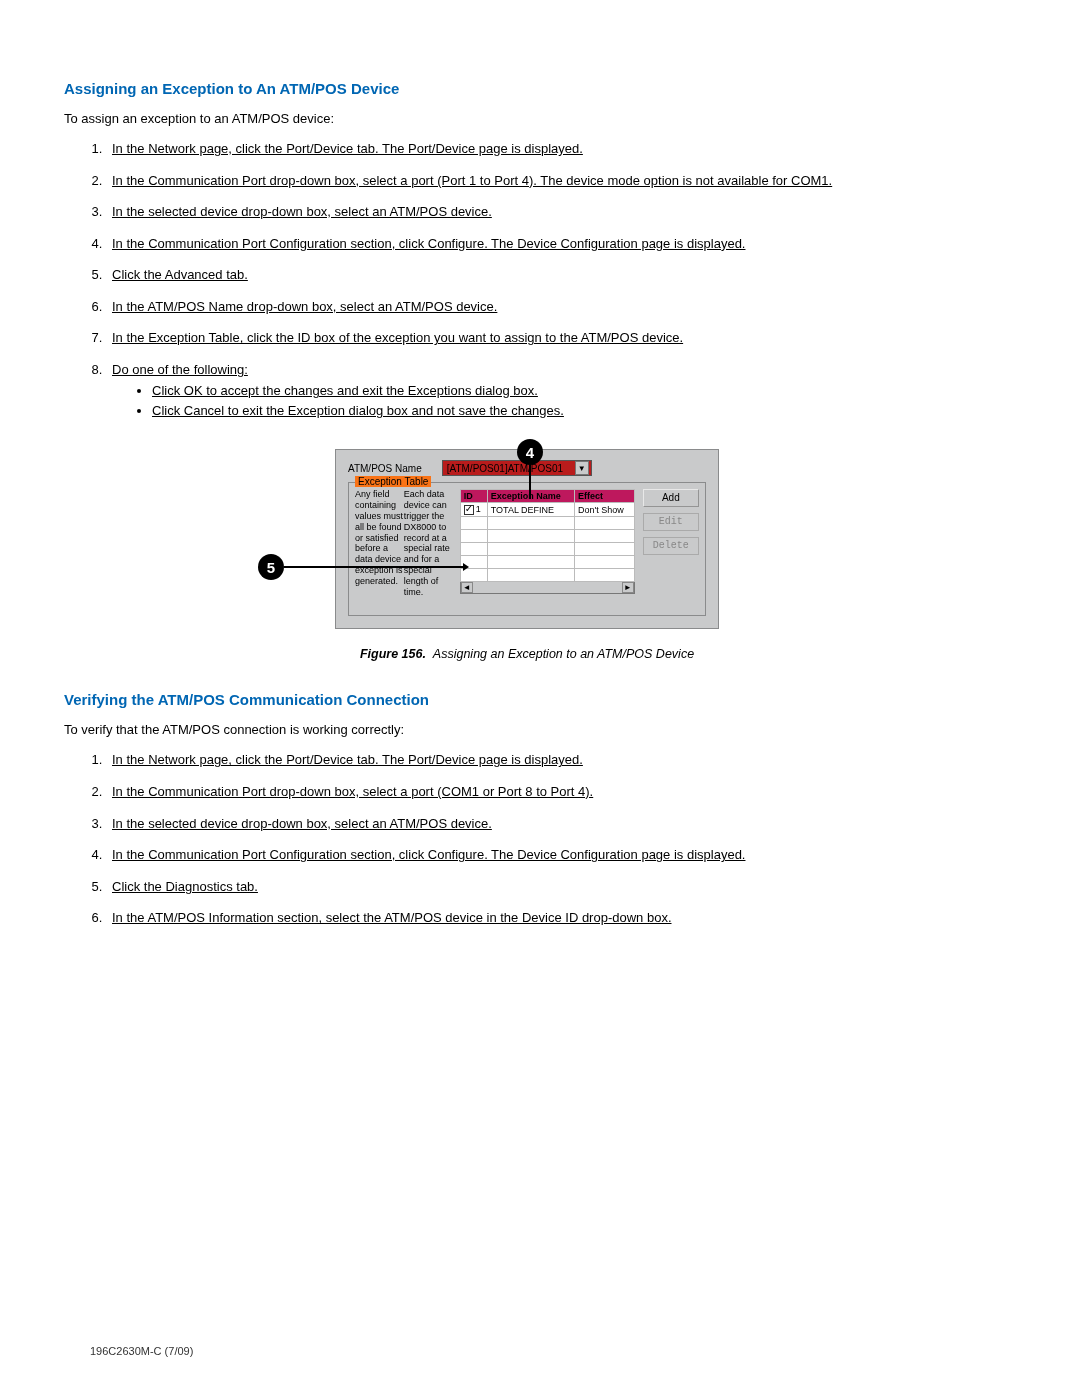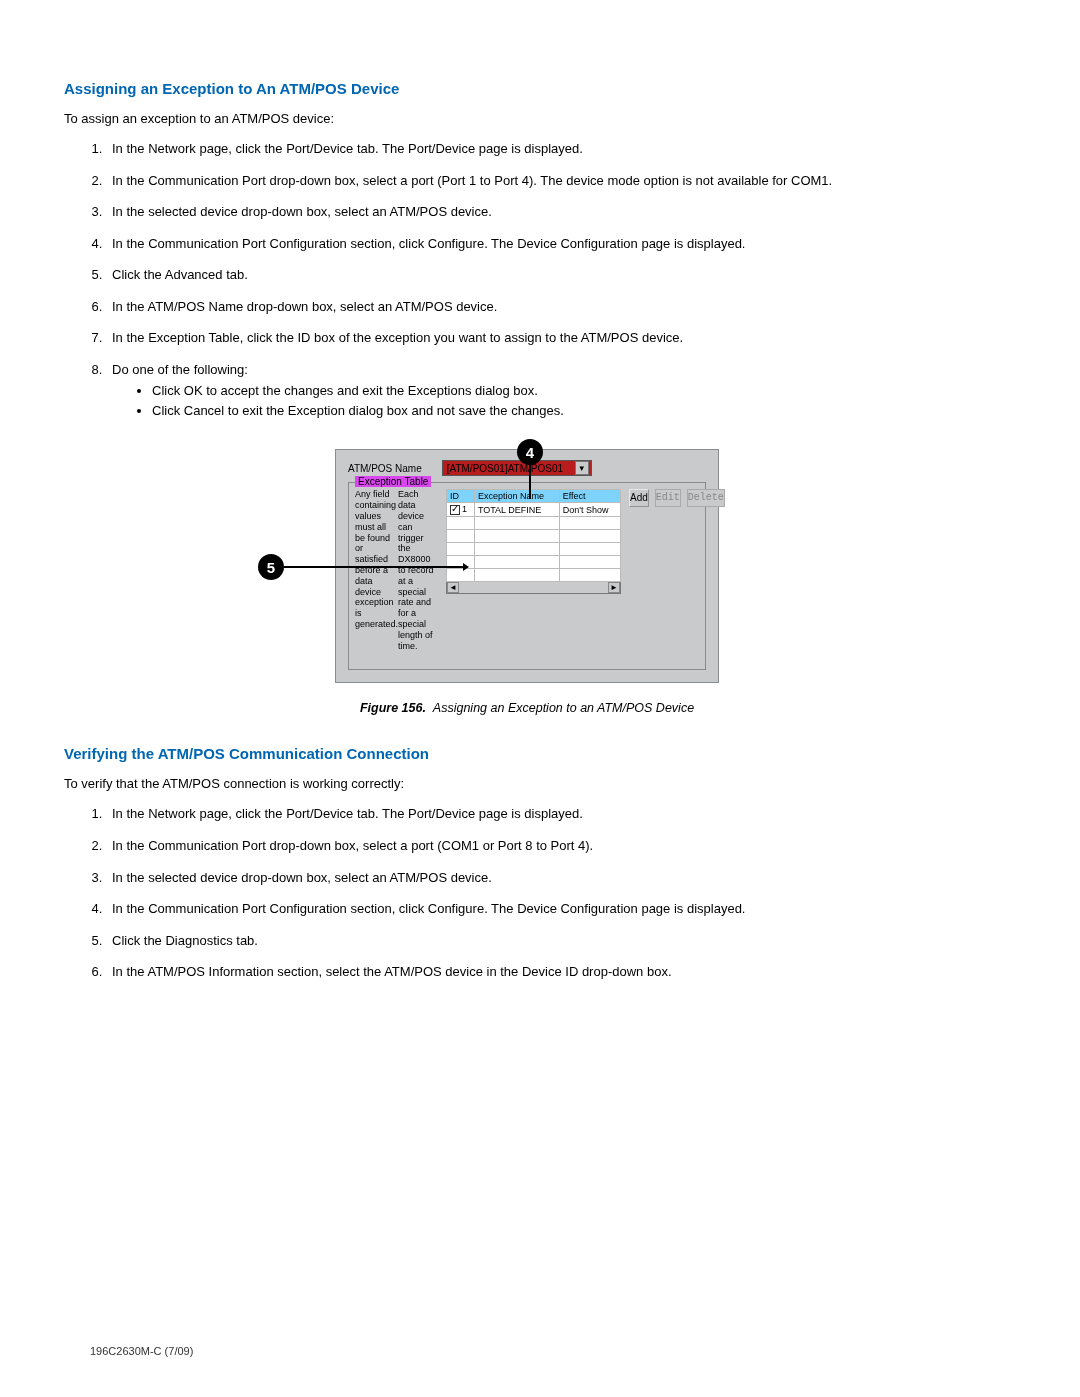--- a/index.html
+++ b/index.html
@@ -26,20 +26,21 @@
   }
   ol.steps {
     list-style: decimal;
     padding-left: 42px;
     font-size: 13px;
   }
   ol.steps > li {
     margin-bottom: 14px;
     padding-left: 6px;
     line-height: 1.35;
+    text-decoration: underline;
   }
   ul.sub {
     list-style: disc;
     padding-left: 40px;
     margin-top: 4px;
   }
   ul.sub > li {
     margin-bottom: 2px;
   }
   .figure-wrap {
@@ -121,21 +122,21 @@
   .fieldset {
     border: 1px solid #8a8b8c;
     padding: 6px;
     position: relative;
     display: flex;
     gap: 8px;
   }
   .fieldset-legend {
     position: absolute;
     top: -7px; left: 6px;
-    background: #d946ef;
+    background: #f97316;
     padding: 0 3px;
     font-size: 10px;
   }
   .fs-left {
     width: 120px;
     font-size: 9px;
     line-height: 1.2;
     display: flex;
     flex-direction: row;
     justify-content: space-between;
@@ -153,40 +154,40 @@
     border-collapse: collapse;
     width: 175px;
   }
   .fs-table th, .fs-table td {
     border: 1px solid #bbb;
     padding: 1px 3px;
     text-align: left;
     height: 13px;
     font-weight: normal;
   }
-  .fs-table th { background: #7dd3fc; }
+  .fs-table th { background: #be185d; font-weight: bold; }
   .fs-table td.empty { background:#fff; }
   .scroll-h {
     width:175px; height:12px;
     background:#c9cacb;
     border:1px solid #777;
     border-top:none;
     display:flex;justify-content:space-between;
     font-size:8px;
   }
   .scroll-h span {
     width:12px;height:100%;
     border:1px solid #888;
     display:flex;align-items:center;justify-content:center;
     background:#c9cacb;
   }
   .fs-buttons {
     width: 70px;
     display: flex;
-    flex-direction: row;
+    flex-direction: column;
     gap: 6px;
   }
   .fs-btn {
     height: 18px;
     font-size: 10px;
     background: #c9cacb;
     border: 1px outset #e8e8e8;
     text-align: center;
     line-height: 16px;
   }

